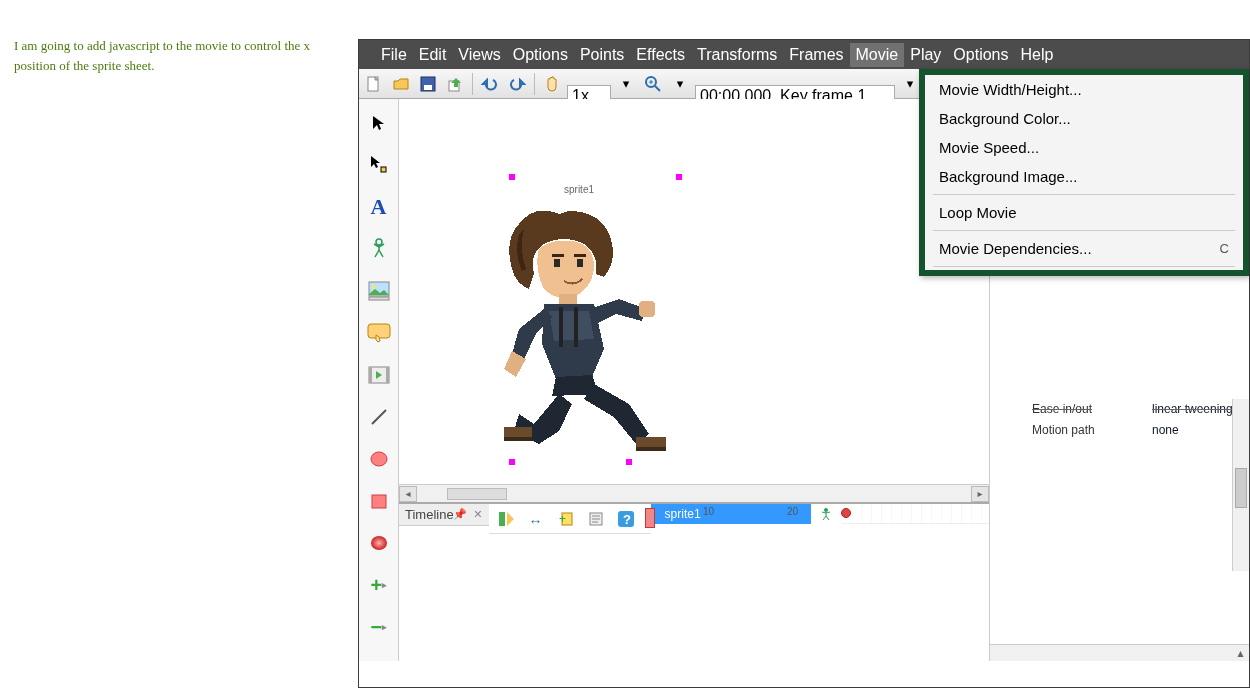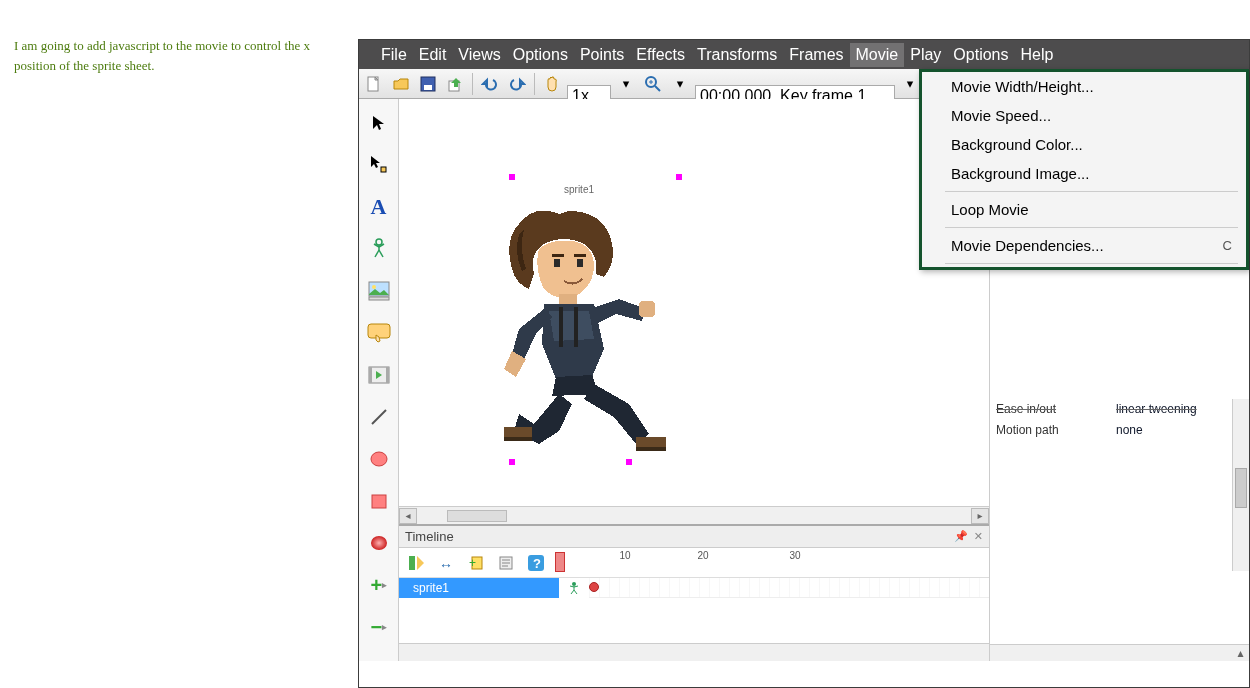--- a/index.html
+++ b/index.html
@@ -23,44 +23,44 @@
   
   .center { flex:1; display:flex; flex-direction:column; position:relative; }
   .canvas-zone { flex:1; position:relative; overflow:hidden; background:#fff; border-bottom:1px solid #aaa; }
   .canvas { position:absolute; left:35px; top:15px; width:520px; height:380px; background:#fff; }
   .sel-handle { position:absolute; width:6px; height:6px; background:#ff00ff; }
   .sprite-label { position:absolute; font-size:10px; color:#666; }
   .hscroll { height:18px; background:#f0f0f0; border-top:1px solid #ccc; display:flex; align-items:center; }
   .hscroll .thumb { width:60px; height:12px; background:#ddd; border:1px solid #bbb; margin-left:30px;}
   .hscroll .arrow { width:18px; height:16px; background:#e5e5e5; border:1px solid #bbb; display:flex; align-items:center; justify-content:center; font-size:10px; color:#666;}
   
-  .timeline-panel { height:136px; border-top:1px solid #aaa; background:#fff; display:flex; flex-direction:column;}
+  .timeline-panel { height:158px; border-top:1px solid #aaa; background:#fff; display:flex; flex-direction:row;}
   .tl-header { height:22px; background:#eee; padding:0 6px; display:flex; align-items:center; font-size:13px; color:#444; border-bottom:1px solid #ccc;}
   .tl-header .pin { margin-left:auto; font-size:11px; color:#888; display:flex; gap:6px;}
   .tl-tools { height:30px; display:flex; align-items:center; padding:0 6px; gap:8px; border-bottom:1px solid #ddd;}
   .tl-tools .tbtn { width:22px; height:22px; display:flex; align-items:center; justify-content:center; font-size:14px; }
   .tl-ruler { flex:1; height:22px; position:relative; background:#fff; font-size:10px; color:#555;}
   .tl-ruler .lbl { position:absolute; top:-2px; transform:translateX(-50%);}
   .tl-ruler .playhead { position:absolute; top:0; left:0; width:10px; height:20px; background:#e88; border:1px solid #c33;}
   .tl-tracks { flex:1; overflow:hidden; }
   .tl-row { height:20px; display:flex; align-items:center; font-size:12px;}
   .tl-rowname { width:160px; background:#3399ff; color:#fff; padding-left:14px; height:100%; display:flex; align-items:center;}
   .tl-rowbody { flex:1; position:relative; height:100%; border-bottom:1px solid #eee; background:repeating-linear-gradient(90deg,#f7f7f7 0,#f7f7f7 1px,#fff 1px,#fff 10px);}
   .tl-rowbody .key { position:absolute; width:10px; height:10px; border-radius:50%; background:#d44; border:1px solid #a22; top:4px;}
   .tl-scroll { height:18px; background:#f0f0f0; border-top:1px solid #ccc;}
   
   .props { width:260px; border-left:1px solid #ccc; background:#fff; font-size:12px; display:flex; flex-direction:column;}
-  .props-body { flex:1; padding:0; }
+  .props-body { flex:1; padding:0;margin-left:36px; }
   .prow { display:flex; padding:2px 6px; line-height:1.4;}
   .prow .k { width:120px; color:#333;}
   .prow .v { flex:1; color:#0f172a;}
   
   .statusbar { position:absolute; bottom:0; left:0; right:0; height:26px; background:#4d4c4d; color:#fff; display:flex; align-items:center; padding:0 10px; font-size:14px;}
   
-  .dropdown { position:absolute; top:29px; right:0; width:314px; background:#f4f4f4; border:3px solid #14532d; box-shadow:2px 2px 6px rgba(0,0,0,0.3); font-size:15px; z-index:100;padding-left:15px;}
+  .dropdown { position:absolute; top:29px; right:0; width:314px; background:#f4f4f4; border:6px solid #14532d; box-shadow:2px 2px 6px rgba(0,0,0,0.3); font-size:15px; z-index:100;}
   .dropdown .ditem { padding:6px 14px; cursor:default; display:flex; align-items:center;}
   .dropdown .ditem.hot { background:linear-gradient(#ffe9a6,#ffd96b); border:1px solid #e0b24c; margin:-1px; padding:5px 13px; position:relative;}
   .dropdown .dsep { height:1px; background:#ccc; margin:3px 8px;}
   .dropdown .shortcut { margin-left:auto; color:#555; font-size:13px;}
   .cursor { position:absolute; width:20px; height:20px; z-index:200; pointer-events:none;}
   
   
   .character { position:absolute; }
 </style>
 </head>
@@ -302,21 +302,21 @@
               </svg>
             </span>
           <span class="tbtn">
               <svg width="18" height="18">
                 <rect x="1" y="1" width="16" height="16" rx="3" fill="#3a9de0"></rect>
                 <text x="6" y="14" fill="#fff" font-size="13" font-weight="bold">?</text>
               </svg>
             </span>
           <div class="tl-ruler">
             <div class="playhead" style="left:0px"></div>
-            <span class="lbl" style="left:70px">10</span>
+            <span class="lbl" style="left:64px">10</span>
             <span class="lbl" style="left:148px">20</span>
             <span class="lbl" style="left:240px">30</span>
           </div>
         </div>
         <div class="tl-tracks">
           <div class="tl-row">
             <div class="tl-rowname">sprite1</div>
             <div style="width:30px;display:flex;align-items:center;justify-content:center">
                 <svg width="14" height="14">
                   <circle cx="7" cy="3" r="2" fill="#2a9d5a"></circle>
@@ -354,24 +354,24 @@
         <div style="width:17px;display:flex;align-items:center;justify-content:center;color:#666">▴</div>
       </div>
     </div>
   </div>
 
   <div class="dropdown" style="left:560px; right:auto; width:330px;">
     <div class="ditem">
         <span>Movie Width/Height...</span>
       </div>
     <div class="ditem">
+        <span>Background Color...</span>
+      </div>
+    <div class="ditem">
         <span>Movie Speed...</span>
-      </div>
-    <div class="ditem">
-        <span>Background Color...</span>
       </div>
     <div class="ditem">
         <span>Background Image...</span>
       </div>
     <div class="dsep"></div>
     <div class="ditem">
         <span>Loop Movie</span>
       </div>
     <div class="dsep"></div>
     <div class="ditem">

